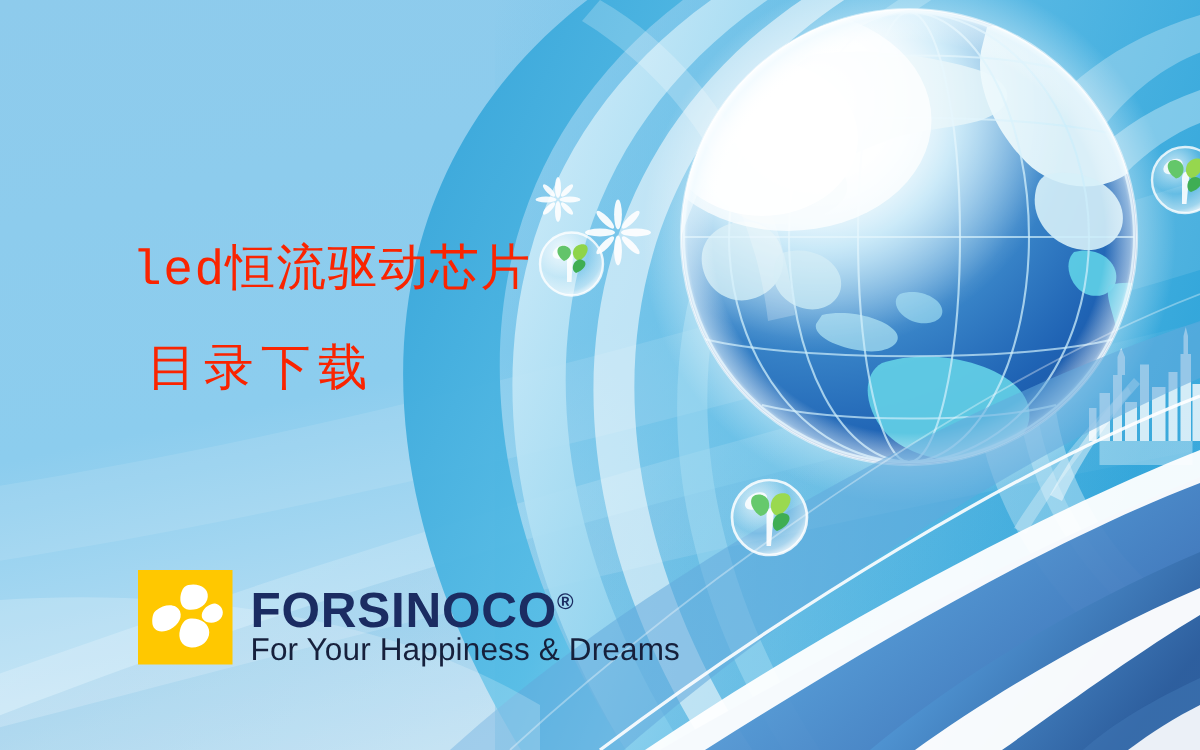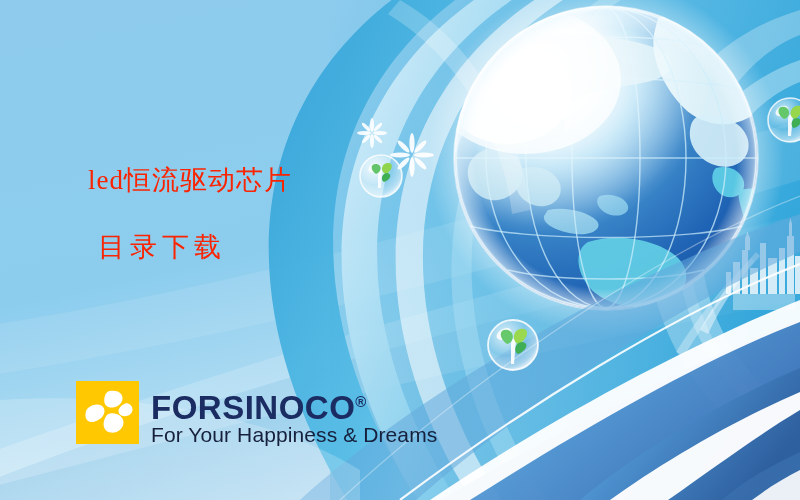--- a/index.html
+++ b/index.html
@@ -32,34 +32,34 @@
   #headline {
     position: absolute;
     left: 88px;
     top: 162px;
     width: 420px;
     z-index: 40;
     pointer-events: none;
   }
   .headline-line {
     color: #fa2400;
-    font-family: Liberation Serif, serif;
-    font-size: 27px;
+    font-family: Liberation Mono, monospace;
+    font-size: 33px;
     line-height: 37px;
     letter-spacing: 1px;
     white-space: nowrap;
     font-weight: 400;
   }
   .headline-line.l1 { margin-left: 0px; }
   .headline-line.l2 { margin-left: 10px; margin-top: 30px; letter-spacing: 5px; }
 
   
   #logo {
     position: absolute;
-    left: 52px;
+    left: 68px;
     top: 380px;
     z-index: 45;
     display: flex;
     align-items: flex-end;
     padding-left: 24px;
   }
   #logo-mark {
     position: relative;
     width: 63px;
     height: 63px;

